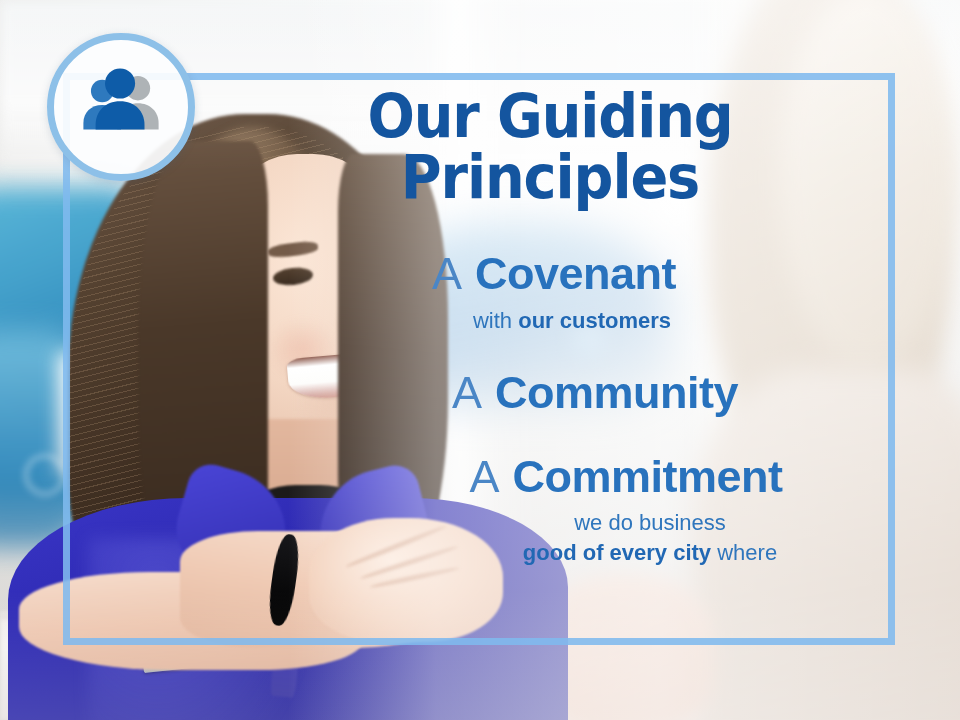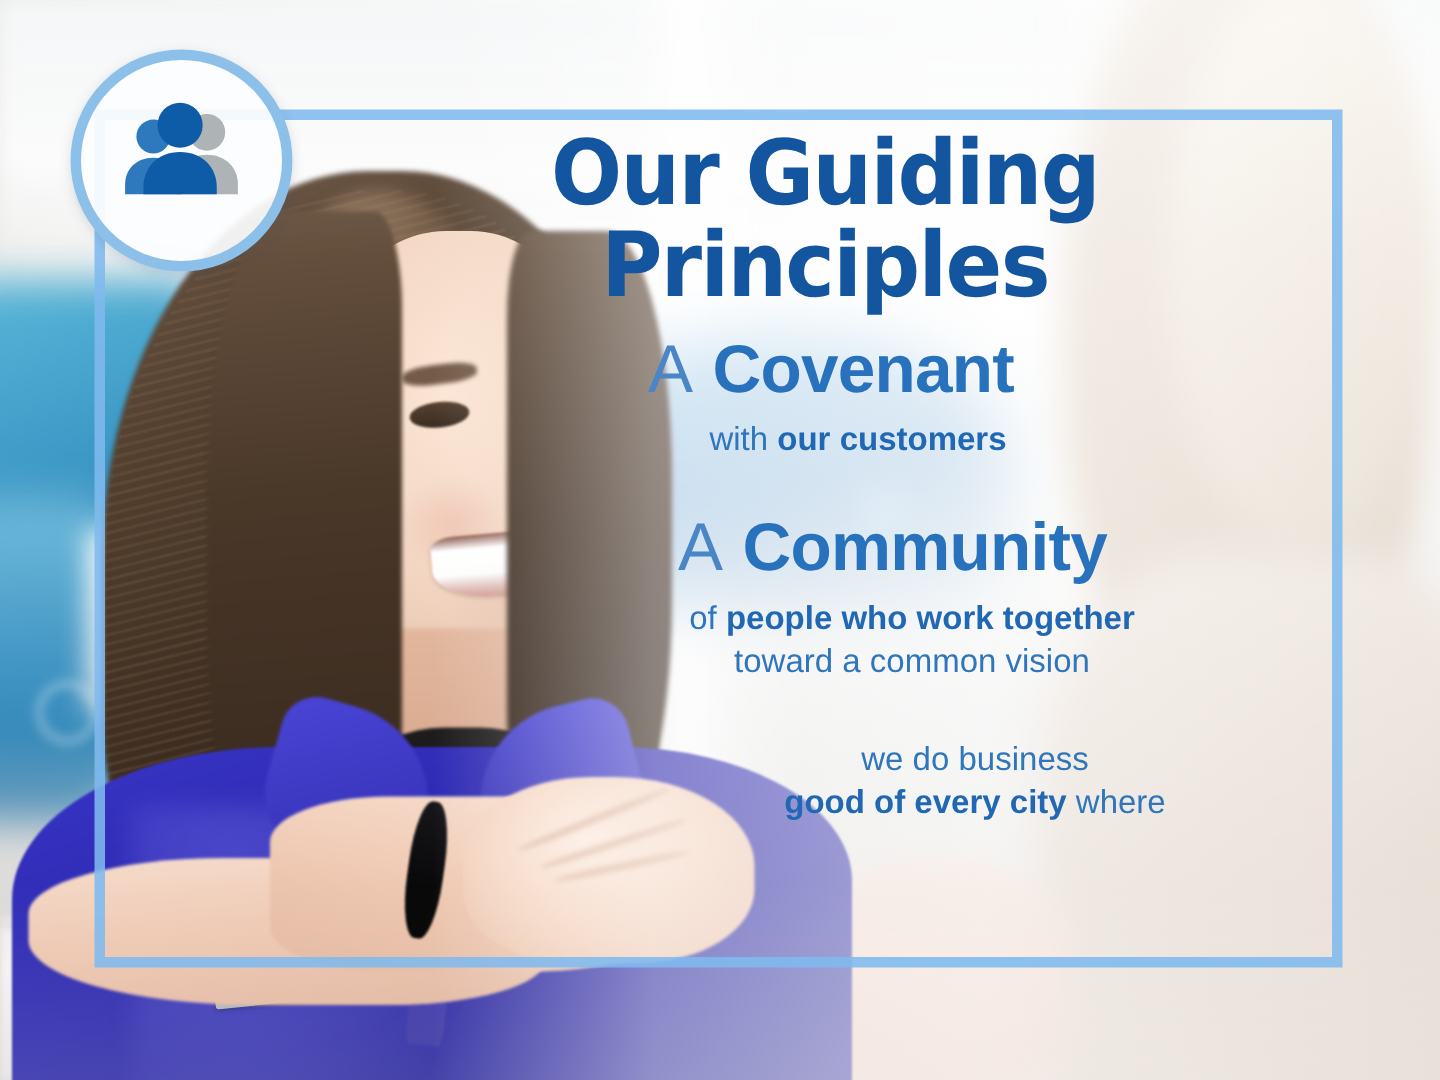--- a/index.html
+++ b/index.html
@@ -330,21 +330,21 @@
     font-size:60px;
     line-height:1.02;
     letter-spacing:-1.2px;
     color:#14559f;
     text-align:center;
     transform:scaleX(.93);
     transform-origin:center;
   }
 
   .principle{text-align:center;}
-  .p1{margin-top:14px;}
+  .p1{margin-top:42px;}
   .p2{margin-top:34px;}
   .p3{margin-top:36px;}
 
   .p-head{
     font-size:45px;
     line-height:1.06;
     color:#2f79c2;
     white-space:nowrap;
   }
   .p-head .art{font-weight:300;color:#4a86c6;letter-spacing:.5px;}
@@ -469,27 +469,27 @@
       <div class="p-sub">
         <span class="ln"><span>with </span><b>our customers</b></span>
       </div>
     </div>
 
     <div class="principle p2">
       <div class="p-head">
         <span class="art">A</span>
         <span class="noun">Community</span>
       </div>
-      <div class="p-sub">
-        <span class="ln"><span>of </span><b>people who work together</b></span>
-        <span class="ln"><span>toward a common vision</span></span>
-      </div>
     </div>
 
     <div class="principle p3">
+      <div class="p-head">
+        <span class="art">A</span>
+        <span class="noun">Commitment</span>
+      </div>
       <div class="p-sub">
         <span class="ln"><span>we do business</span></span>
         <span class="ln"><b>good of every city</b><span> where</span></span>
       </div>
     </div>
 
   </div>
 </div>
 
 </body></html>

